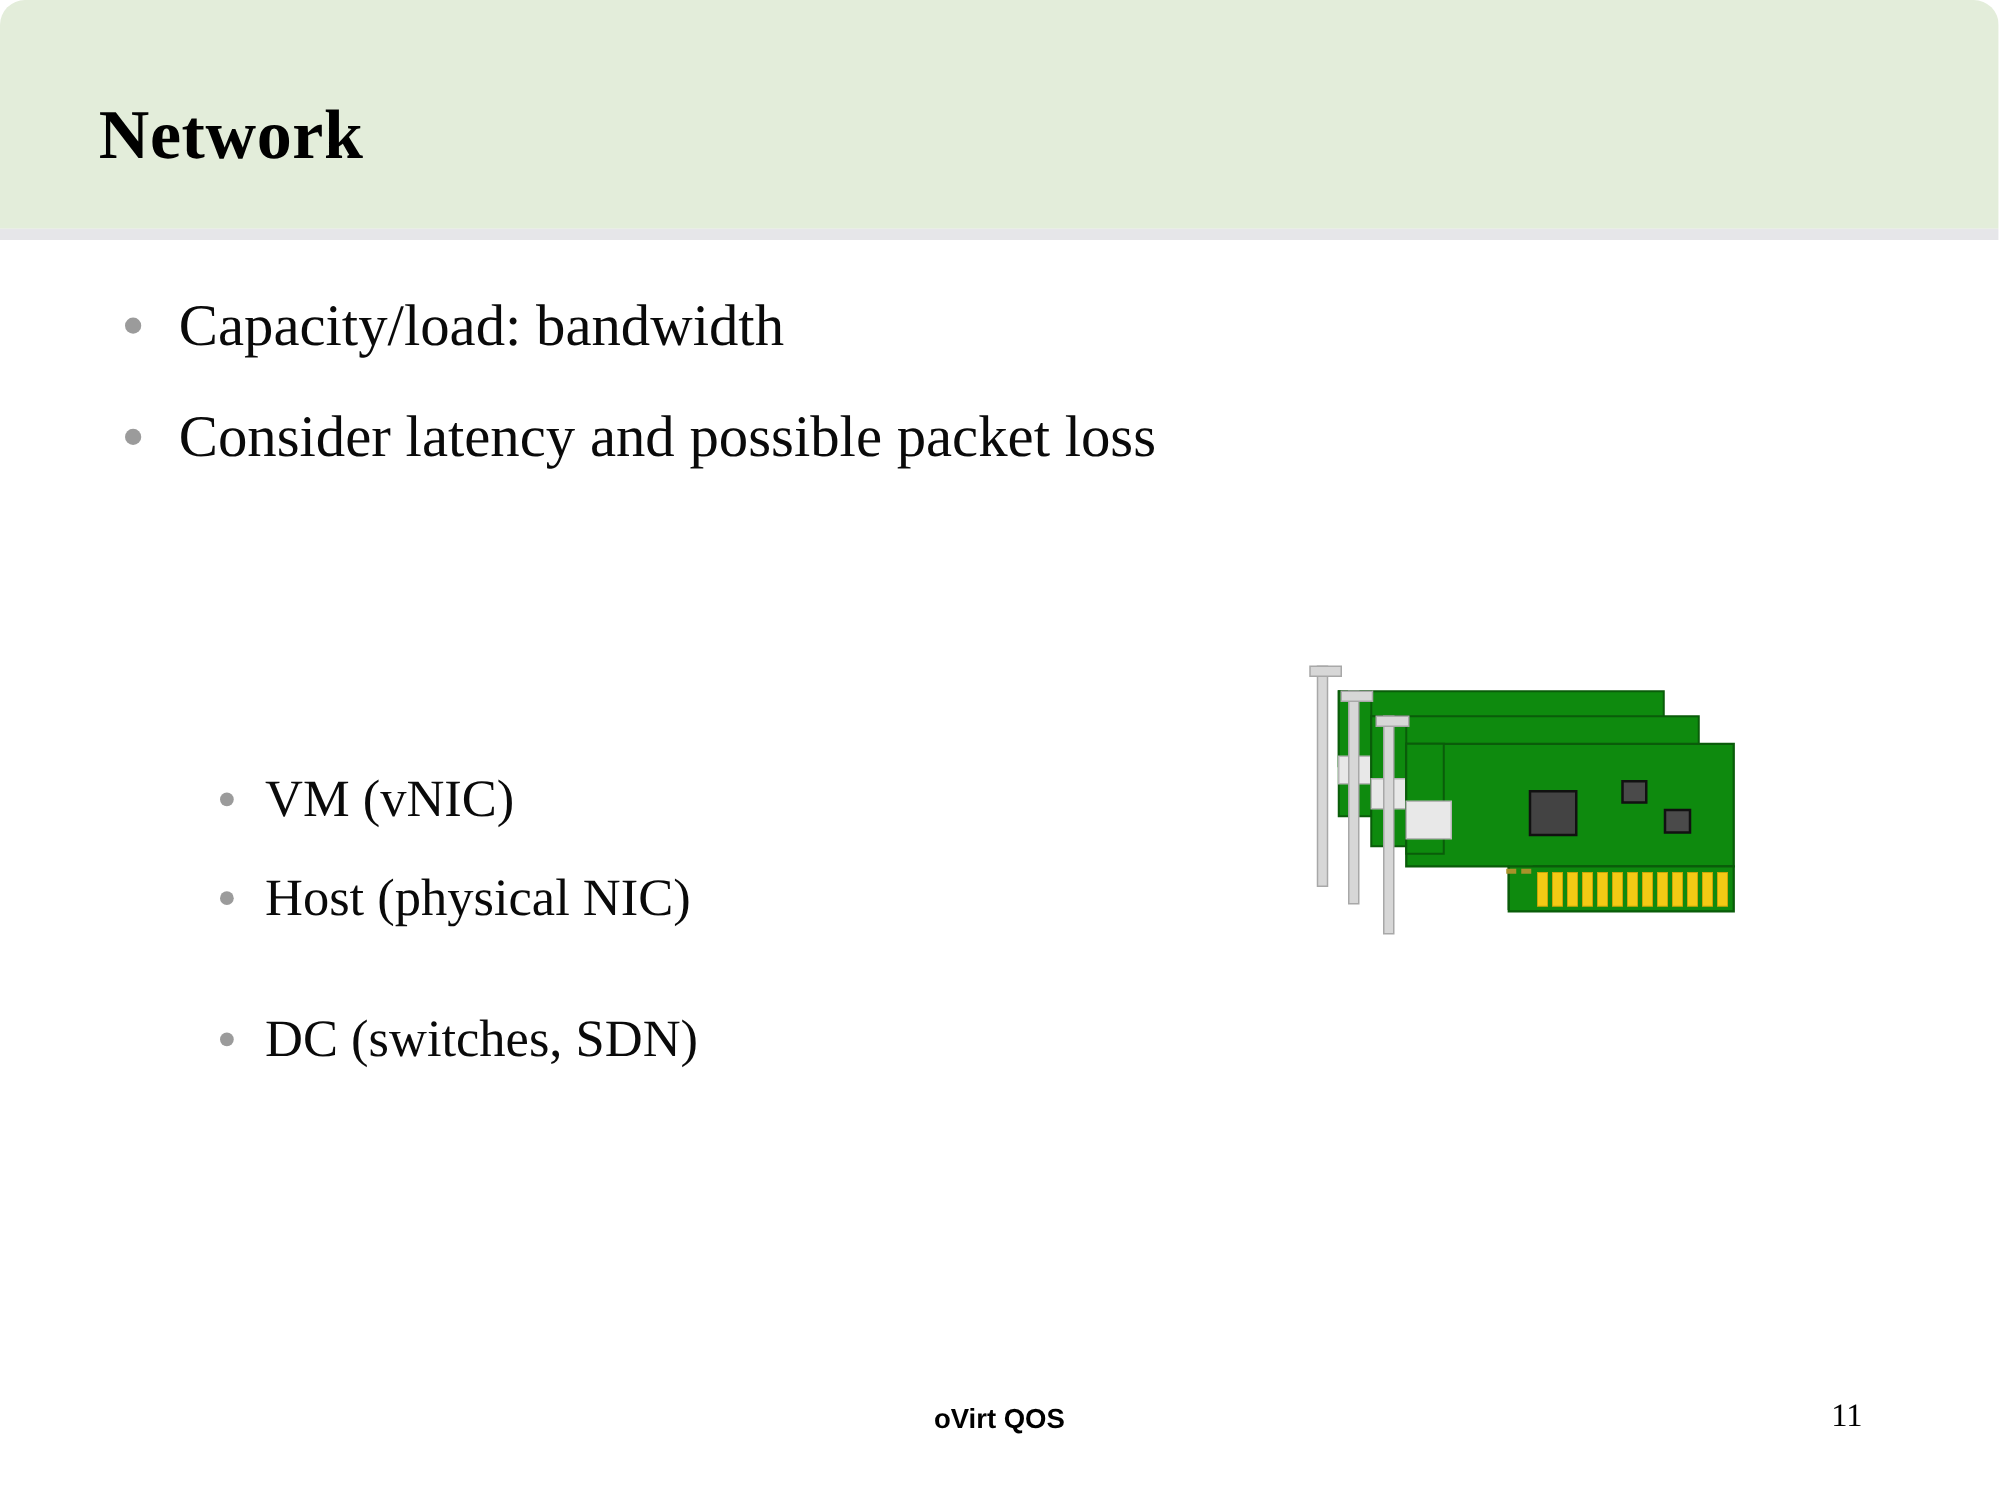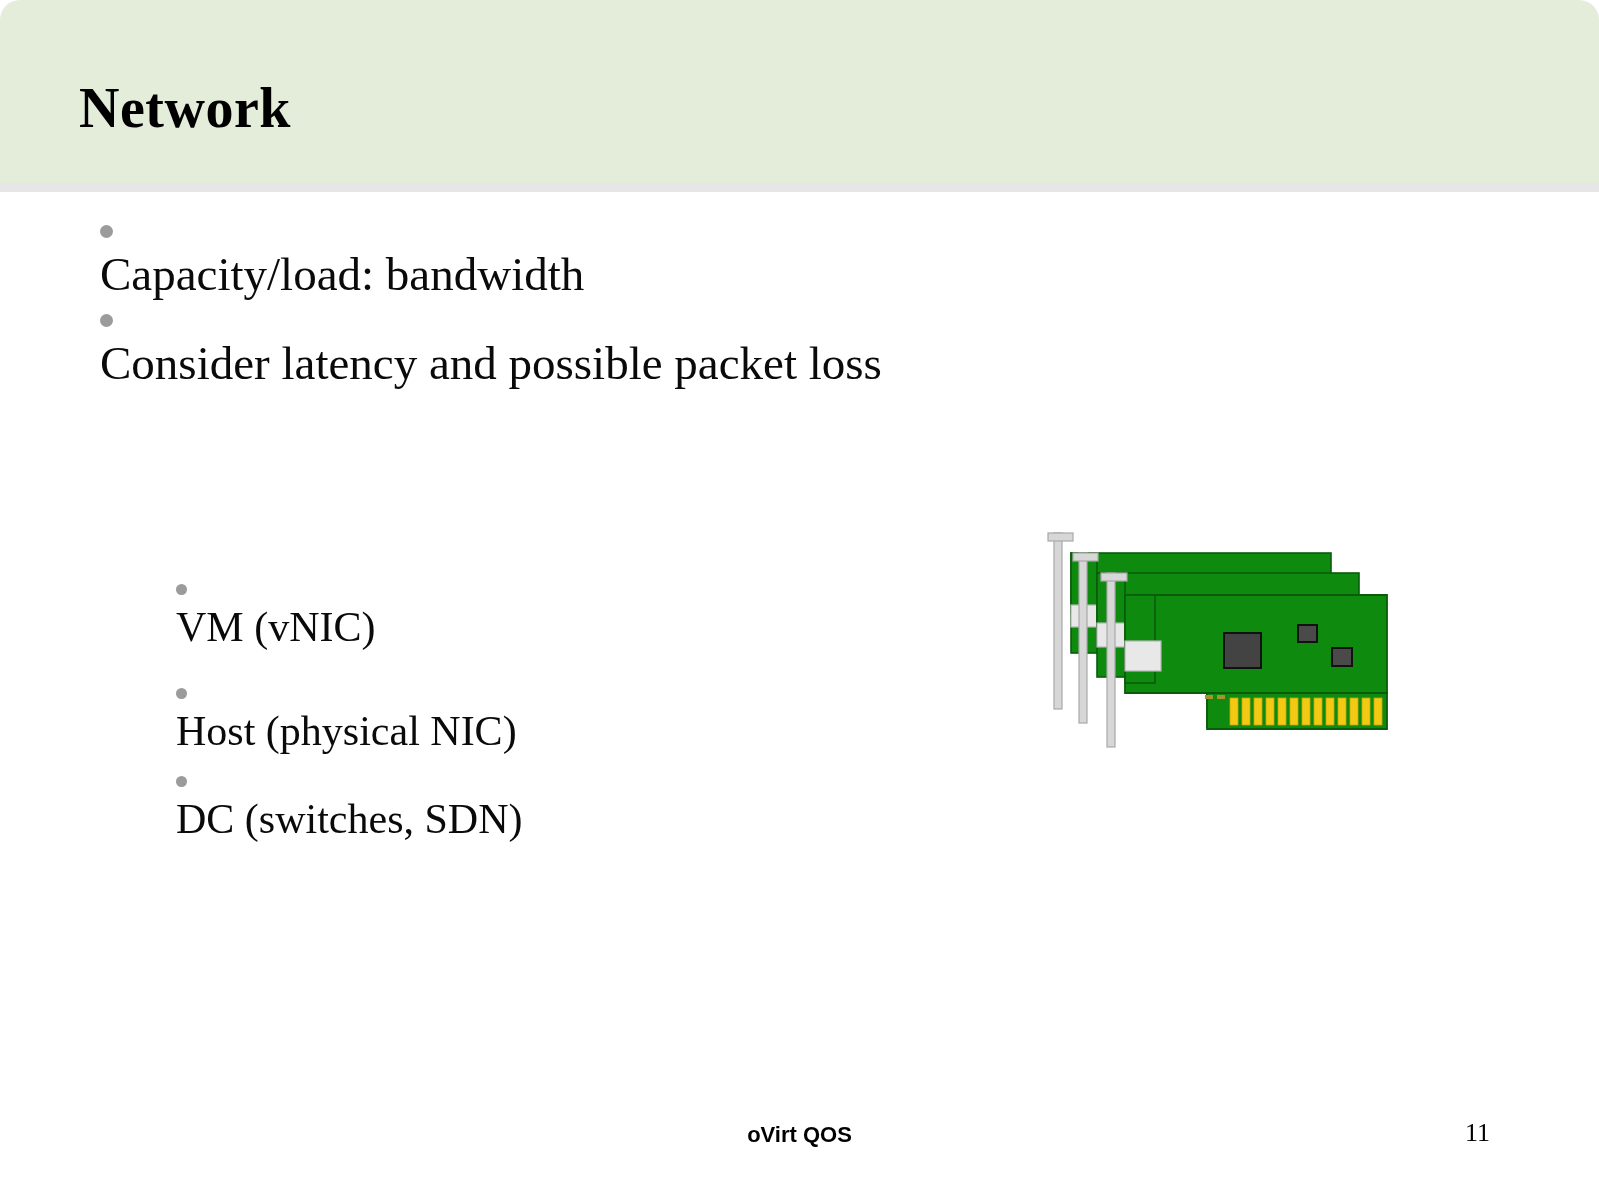--- a/index.html
+++ b/index.html
@@ -81,21 +81,20 @@
     top: 192px;
     width: 1599px;
     height: 900px;
   }
 
   .bullet-row {
     position: absolute;
     display: flex;
     align-items: baseline;
     white-space: nowrap;
-    flex-direction: column;
   }
   .bullet-dot {
     display: inline-block;
     flex: 0 0 auto;
     background: #9b9b9b;
     border-radius: 50%;
   }
   .lvl1 .bullet-dot {
     width: 13px;
     height: 13px;
@@ -112,27 +111,27 @@
   }
   .bullet-text {
     font-family: "Liberation Serif", serif;
     color: #0a0a0a;
     font-weight: normal;
   }
   .lvl1 .bullet-text { font-size: 47px; line-height: 54px; }
   .lvl2 .bullet-text { font-size: 42px; line-height: 48px; }
 
   .lvl1 { left: 100px; }
-  .lvl2 { left: 176px; }
+  .lvl2 { left: 176px; margin-top: 24px; }
 
   #row-0 { top: 42px; }
   #row-1 { top: 131px; }
   #row-2 { top: 312px; }
   #row-3 { top: 400px; }
-  #row-4 { top: 504px; justify-content: center; }
+  #row-4 { top: 479px; justify-content: center; }
   #row-5 { top: 592px; }
   #row-6 { top: 723px; }
 
   
   #nic-figure {
     position: absolute;
     left: 1015px;
     top: 505px;
     width: 380px;
     height: 250px;

